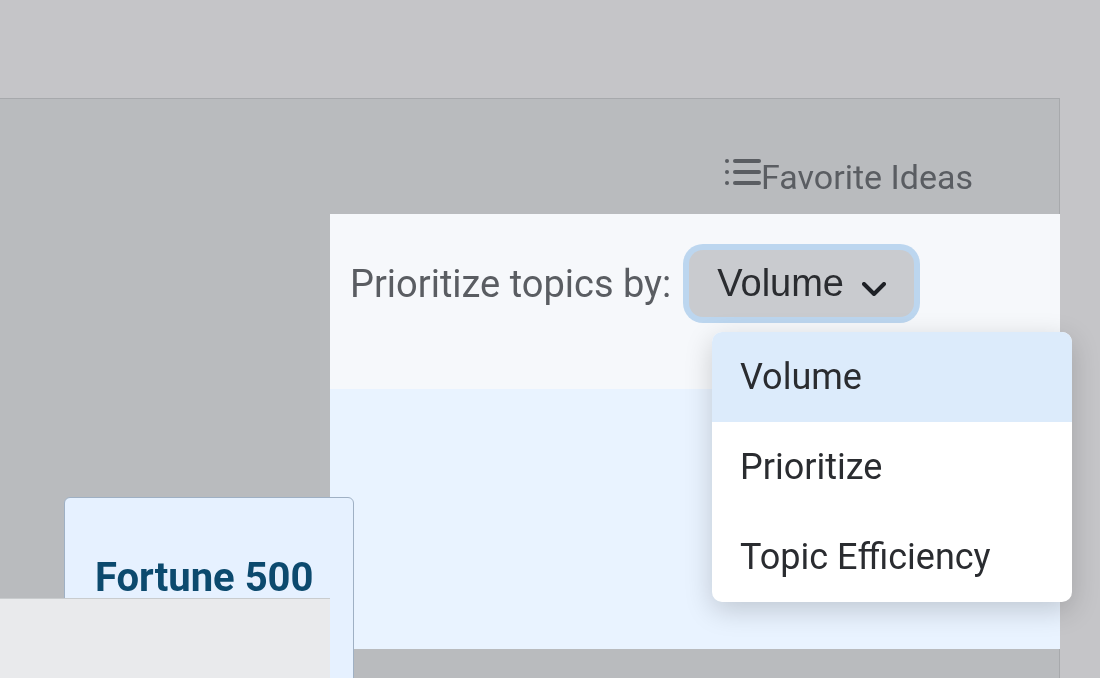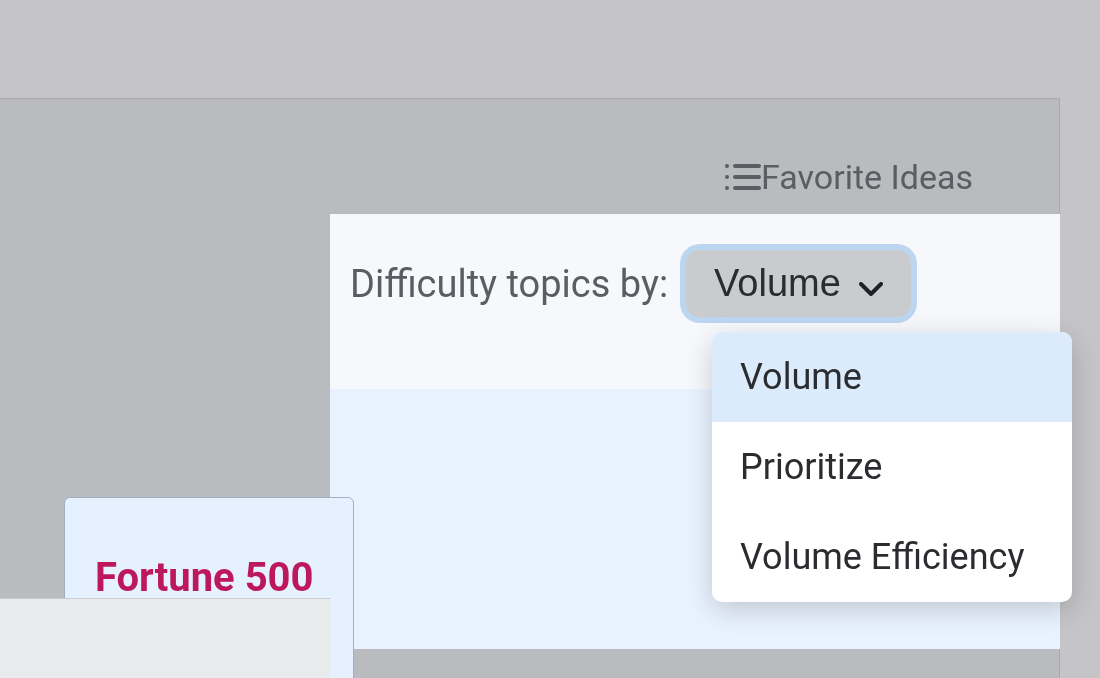--- a/index.html
+++ b/index.html
@@ -31,21 +31,21 @@
       bottom: 0;
       background: #b9bbbe;
       border-top: 1px solid #a7a9ac;
       border-right: 1px solid #a7a9ac;
     }
     .favorite-ideas {
       position: absolute;
       top: 58px;
       right: 86px;
       display: flex;
-      align-items: center;
+      align-items: flex-start;
       color: #5a5d62;
       font-size: 34px;
       font-weight: 400;
     }
     .list-icon {
       width: 38px;
       height: 30px;
       position: relative;
       display: inline-block;
     }
@@ -128,21 +128,21 @@
       width: 290px;
       height: 200px;
       background: #e6f1ff;
       border: 1px solid #9fb0c4;
       border-radius: 6px;
       padding: 56px 30px 30px 30px;
     }
     .topic-title {
       font-size: 40px;
       font-weight: 700;
-      color: #be185d;
+      color: #0c4a6e;
       white-space: nowrap;
       overflow: hidden;
     }
     .topic-volume {
       margin-top: 18px;
       font-size: 36px;
       color: #2a2c30;
       font-weight: 400;
       white-space: nowrap;
       overflow: hidden;
@@ -175,35 +175,35 @@
         <line x1="12" y1="26" x2="36" y2="26"></line>
       </svg>
     </span>
     <span>Favorite Ideas</span>
   </div>
 
   <div class="prioritize-panel">
     <div class="blue-strip"></div>
 
     <div class="prioritize-header">
-      <span class="prioritize-label">Difficulty topics by:</span>
+      <span class="prioritize-label">Prioritize topics by:</span>
       <button class="volume-button">
         <span>Volume</span>
         <span>
           <svg class="chevron-down" viewBox="0 0 24 14" fill="none" stroke="#1e2126" stroke-width="4" stroke-linecap="round" stroke-linejoin="round">
             <polyline points="2,2 12,12 22,2"></polyline>
           </svg>
         </span>
       </button>
     </div>
 
     <div class="dropdown-menu">
       <div class="dropdown-item selected">Volume</div>
       <div class="dropdown-item">Prioritize</div>
-      <div class="dropdown-item">Volume Efficiency</div>
+      <div class="dropdown-item">Topic Efficiency</div>
     </div>
   </div>
 
   <div class="topic-card">
     <div class="topic-title">Fortune 500</div>
     <div class="topic-volume">
       <span>Volume:</span>
       <span>40.5k</span>
     </div>
   </div>

